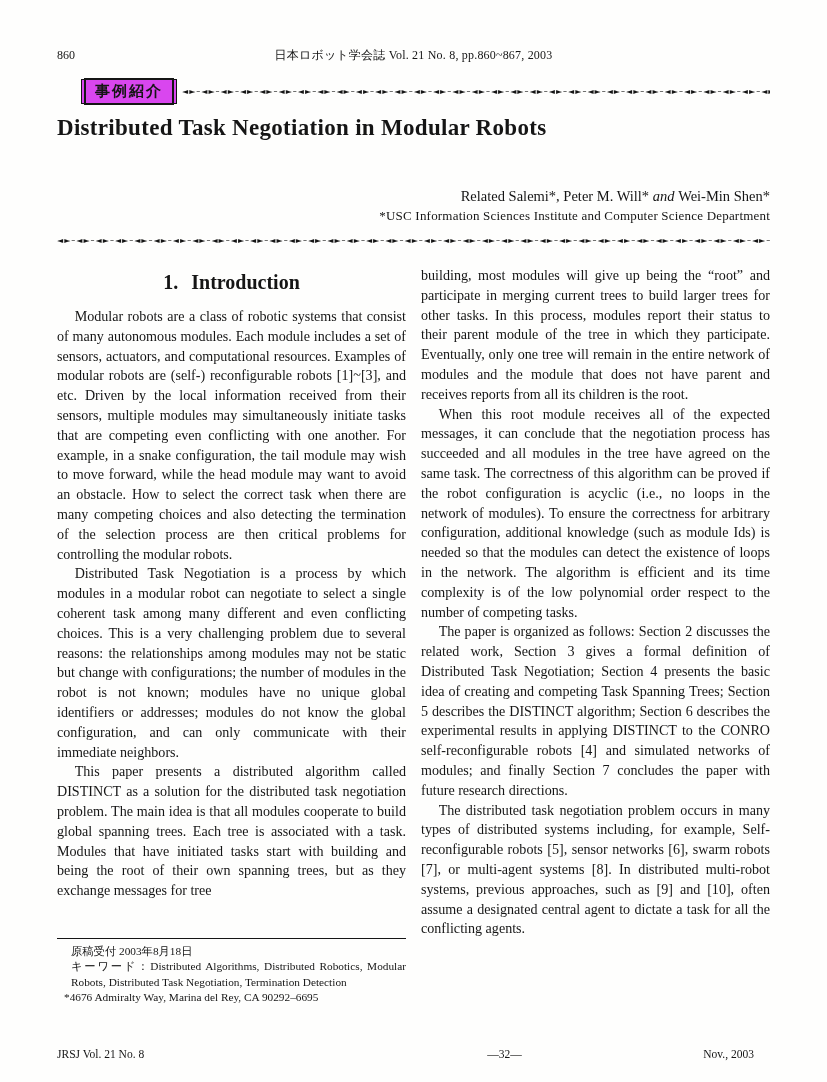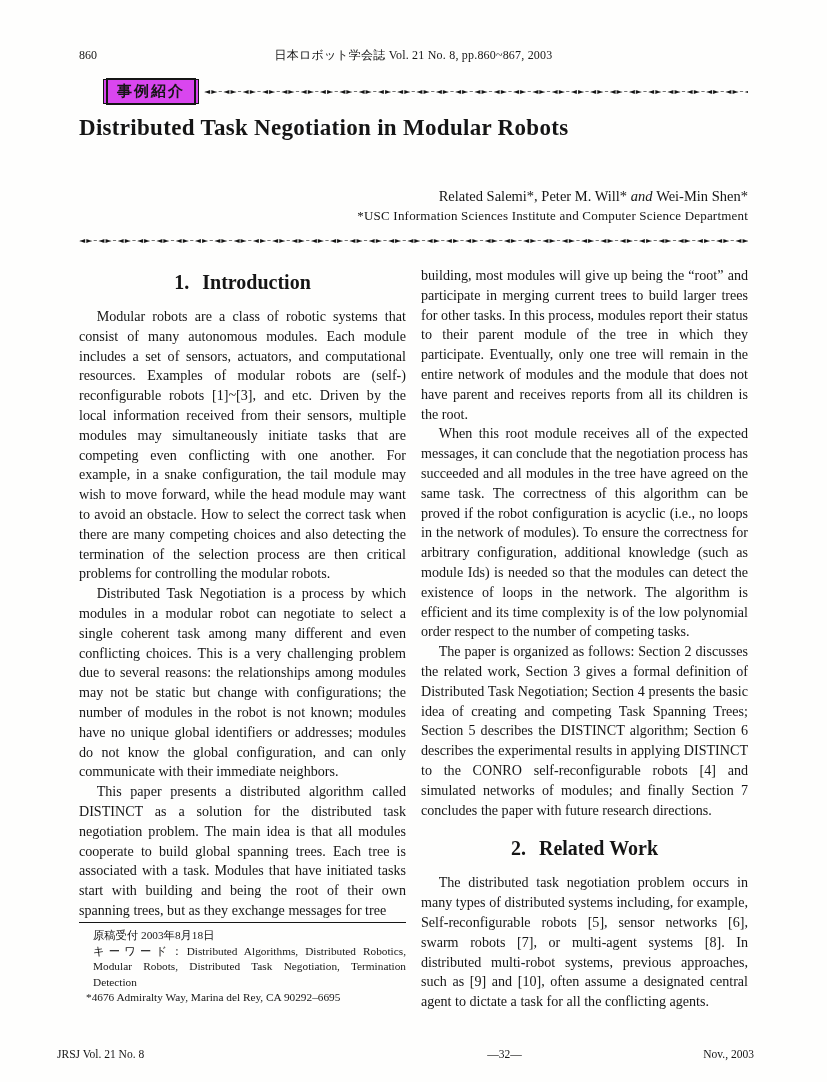--- a/index.html
+++ b/index.html
@@ -4,21 +4,21 @@
 <style>
   html, body { margin: 0; padding: 0; background: #9a9a9a; }
   .page {
     position: relative;
     width: 827px; height: 1082px;
     margin: 0 auto;
     background: #fefefd;
     color: #151515;
     font-family: "Liberation Serif", serif;
     box-sizing: border-box;
-    padding: 0 79px;
+    padding: 0 57px;
     overflow: hidden;
   }
   
   .runhead {
     display: flex; align-items: baseline;
     padding-top: 47px;
     font-size: 12px;
   }
   .runhead .pageno { width: 90px; }
   .runhead .journal { flex: 1; text-align: center; letter-spacing: .2px; }
@@ -131,23 +131,20 @@
         <div class="fn-received">原稿受付 2003年8月18日</div>
         <div class="fn-keywords">キーワード：Distributed Algorithms, Distributed Robotics, Modular Robots, Distributed Task Negotiation, Termination Detection</div>
         <div class="fn-addr">*4676 Admiralty Way, Marina del Rey, CA 90292–6695</div>
       </div>
     </div>
 
     <div class="col col-right">
       <p class="body noindent">building, most modules will give up being the “root” and participate in merging current trees to build larger trees for other tasks. In this process, modules report their status to their parent module of the tree in which they participate. Eventually, only one tree will remain in the entire network of modules and the module that does not have parent and receives reports from all its children is the root.</p>
       <p class="body">When this root module receives all of the expected messages, it can conclude that the negotiation process has succeeded and all modules in the tree have agreed on the same task. The correctness of this algorithm can be proved if the robot configuration is acyclic (i.e., no loops in the network of modules). To ensure the correctness for arbitrary configuration, additional knowledge (such as module Ids) is needed so that the modules can detect the existence of loops in the network. The algorithm is efficient and its time complexity is of the low polynomial order respect to the number of competing tasks.</p>
       <p class="body">The paper is organized as follows: Section 2 discusses the related work, Section 3 gives a formal definition of Distributed Task Negotiation; Section 4 presents the basic idea of creating and competing Task Spanning Trees; Section 5 describes the DISTINCT algorithm; Section 6 describes the experimental results in applying DISTINCT to the CONRO self-reconfigurable robots [4] and simulated networks of modules; and finally Section 7 concludes the paper with future research directions.</p>
-      <div class="sec-head" style="margin-top:17px;">
-        <span class="num">2.</span><span>Related Work</span>
-      </div>
       <p class="body">The distributed task negotiation problem occurs in many types of distributed systems including, for example, Self-reconfigurable robots [5], sensor networks [6], swarm robots [7], or multi-agent systems [8]. In distributed multi-robot systems, previous approaches, such as [9] and [10], often assume a designated central agent to dictate a task for all the conflicting agents.</p>
     </div>
 
   </div>
 
   <div class="footer">
     <span class="fl">JRSJ Vol. 21 No. 8</span>
     <span class="fc">—32—</span>
     <span class="fr">Nov., 2003</span>
   </div>

